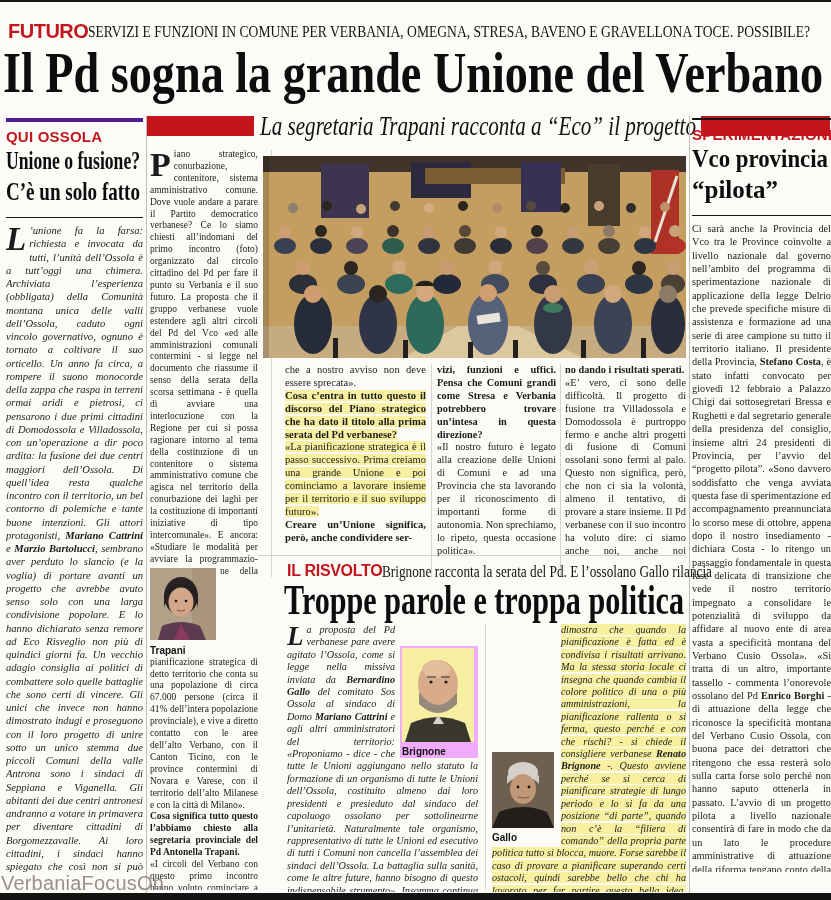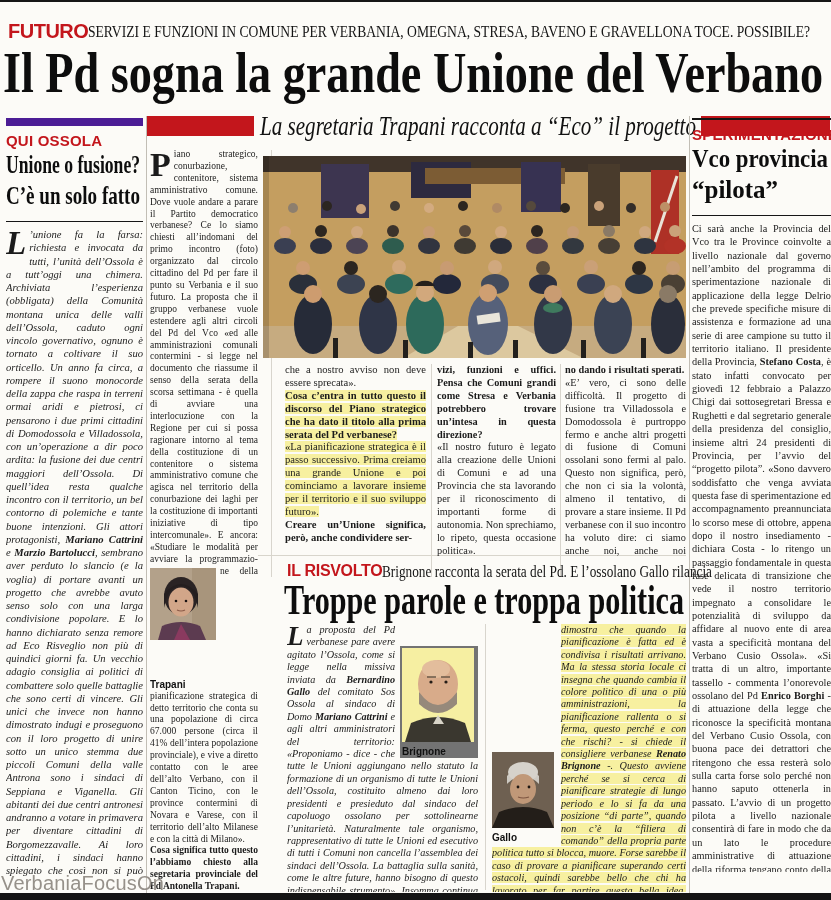--- a/index.html
+++ b/index.html
@@ -13,21 +13,21 @@
   .kicker-label{color:#c3161c;font:700 20px "Liberation Sans",sans-serif;letter-spacing:-0.5px;line-height:22px;}
   .headline-wrap{left:3px;top:41px;}
   .redbar{background:#c3161c;height:20px;top:116px;}
   .redbar.l{left:147px;width:107px;}
   .redbar.r{left:701px;width:129px;}
   .subhead-wrap{left:256px;top:111px;text-decoration:underline;}
   .vrule{width:0;border-left:1px solid #c2beb5;}
   .vrule.lite{border-left:1px solid #d8d5cd;}
   .hline-mid{left:258px;top:555px;width:428px;height:1px;background:#d8d5cc;}
   
-  .leftcol{left:6px;top:118px;width:137px;height:757px;border-top:8px solid #4c1d95;padding-top:4px;box-sizing:border-box;}
+  .leftcol{left:6px;top:118px;width:137px;height:757px;border-top:4px solid #4c1d95;padding-top:4px;box-sizing:border-box;}
   .seclabel{color:#c3161c;font:700 15px "Liberation Sans",sans-serif;letter-spacing:0.2px;margin:2px 0 3px 0;}
   .coldivider{border-bottom:1px solid #161616;margin:6px 0 6px 0;}
   .leftbody{font:italic 10.6px/13.25px "Liberation Serif",serif;text-align:justify;height:652px;overflow:hidden;}
   .dropcap-it{float:left;font-style:italic;font-weight:700;font-size:33px;line-height:26px;padding:2px 3px 0 0;}
   .bold{font-weight:700;}
   
   .mcol{overflow:hidden;text-align:justify;}
   .col1{left:150px;top:149px;width:108px;height:741px;font:9.5px/11.9px "Liberation Serif",serif;}
   .col2{left:285px;top:364px;width:141px;height:193px;font:10.6px/12.9px "Liberation Serif",serif;}
   .col3{left:437px;top:364px;width:119px;height:193px;font:10.3px/12.9px "Liberation Serif",serif;}
@@ -38,21 +38,21 @@
   .inset{float:left;width:66px;margin:2px 4px 1px 0;}
   .pcaption{font:700 10px "Liberation Sans",sans-serif;color:#111;padding-top:1px;text-align:left;}
   .photo-main{left:263px;top:156px;width:423px;height:202px;}
   
   .ris-kicker{left:287px;top:560px;height:22px;display:flex;align-items:center;}
   .ris-label{color:#c3161c;font:700 16px "Liberation Sans",sans-serif;letter-spacing:-0.3px;line-height:18px;}
   .ris-headline{left:284px;top:577px;}
   .colA{left:287px;top:624px;width:191px;height:268px;font:italic 10.2px/12.4px "Liberation Serif",serif;}
   .colB{left:492px;top:624px;width:194px;height:268px;font:italic 10.2px/12.4px "Liberation Serif",serif;}
   .dropcap-ris{float:left;font-style:italic;font-weight:700;font-size:27px;line-height:22px;padding:1px 3px 0 0;}
-  .inset-brignone{float:right;width:78px;margin:22px 0 2px 5px;background:#737373;padding:2px 2px 1px 2px;box-sizing:border-box;}
+  .inset-brignone{float:right;width:78px;margin:22px 0 2px 5px;background:#f0abfc;padding:2px 2px 1px 2px;box-sizing:border-box;}
   .inset-gallo{float:left;width:64px;margin:128px 5px 0 0;}
   
   .rightcol{left:692px;top:118px;width:139px;height:757px;border-top:2px solid #161616;padding-top:4px;box-sizing:border-box;}
   .rightbody{font:10.3px/13.35px "Liberation Serif",serif;text-align:justify;height:650px;overflow:hidden;}
   .watermark{left:1px;top:872px;font:20px "Liberation Sans",sans-serif;color:#96918a;letter-spacing:0.2px;}
 </style>
 </head>
 <body>
 
 <div id="page">
@@ -206,21 +206,21 @@
         <rect x="42" width="24" height="72" fill="#a8957c"></rect>
         <ellipse cx="31" cy="28" rx="17" ry="19" fill="#2a2324"></ellipse>
         <ellipse cx="31" cy="34" rx="12.5" ry="14.5" fill="#d2a689"></ellipse>
         <path d="M14,26 Q31,6 48,26 L48,40 Q44,18 31,18 Q18,18 14,40 Z" fill="#241e1f"></path>
         <circle cx="26" cy="33" r="1.3" fill="#1a1212"></circle>
           <circle cx="36" cy="33" r="1.3" fill="#1a1212"></circle>
         <path d="M27,42 Q31,44 35,42" stroke="#8a5a48" stroke-width="1.2" fill="none"></path>
         <path d="M8,72 L12,58 Q31,50 50,58 L56,72 Z" fill="#5c3b50"></path>
         <path d="M24,72 L31,56 L40,72 Z" fill="#8a3a5f"></path>
       </svg>
-      <span class="pcaption" style="display:block;margin-top:34px;">Trapani</span>
+      <span class="pcaption" style="display:block;">Trapani</span>
     </span><span>ne della pianificazione strategica di detto territorio che conta su una popolazione di circa 67.000 persone (circa il 41% dell’intera popolazione provinciale), e vive a diretto contatto con le aree dell’alto Verbano, con il Canton Ticino, con le province contermini di Novara e Varese, con il territorio dell’alto Milanese e con la città di Milano».</span>
     <div class="q">Cosa significa tutto questo l’abbiamo chiesto alla segretaria provinciale del Pd Antonella Trapani.</div>
     <div>«I circoli del Verbano con questo primo incontro hanno voluto cominciare a discutere di un progetto complesso e importante: la costituzione di una grande Unione del Verbano».</div>
     
     
   </div>
 
   <div class="abs mcol col3">
     <div class="q">vizi, funzioni e uffici. Pensa che Comuni grandi come Stresa e Verbania potrebbero trovare un’intesa in questa direzione?</div>
     <div>«Il nostro futuro è legato alla creazione delle Unioni di Comuni e ad una Provincia che sta lavorando per il riconoscimento di importanti forme di autonomia. Non sprechiamo, lo ripeto, questa occasione politica».</div>

